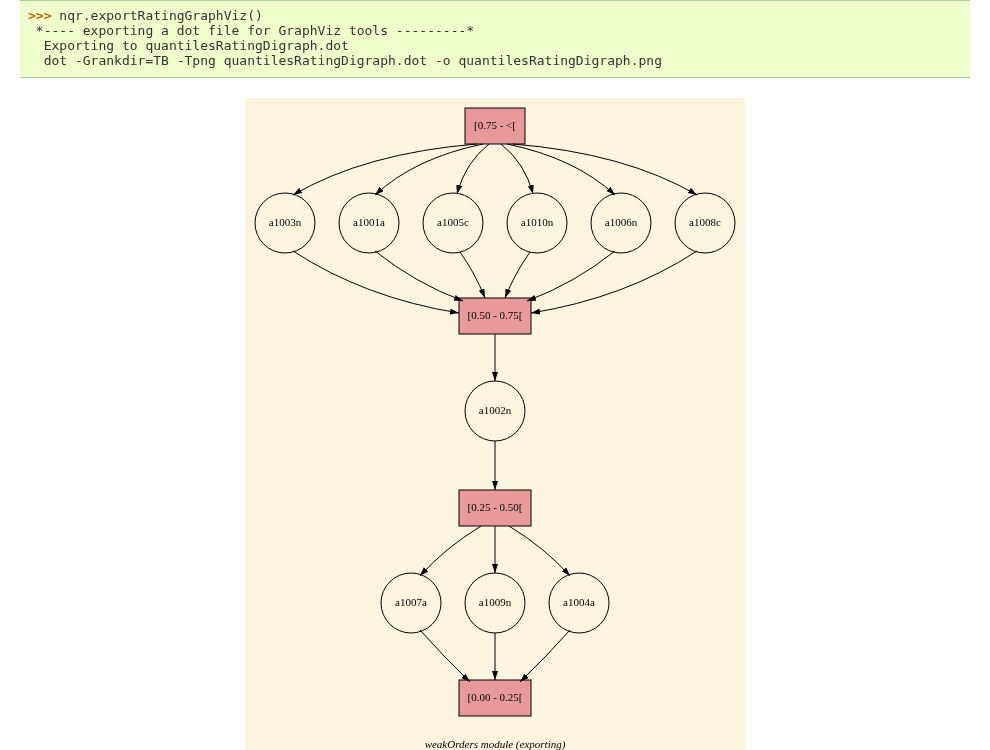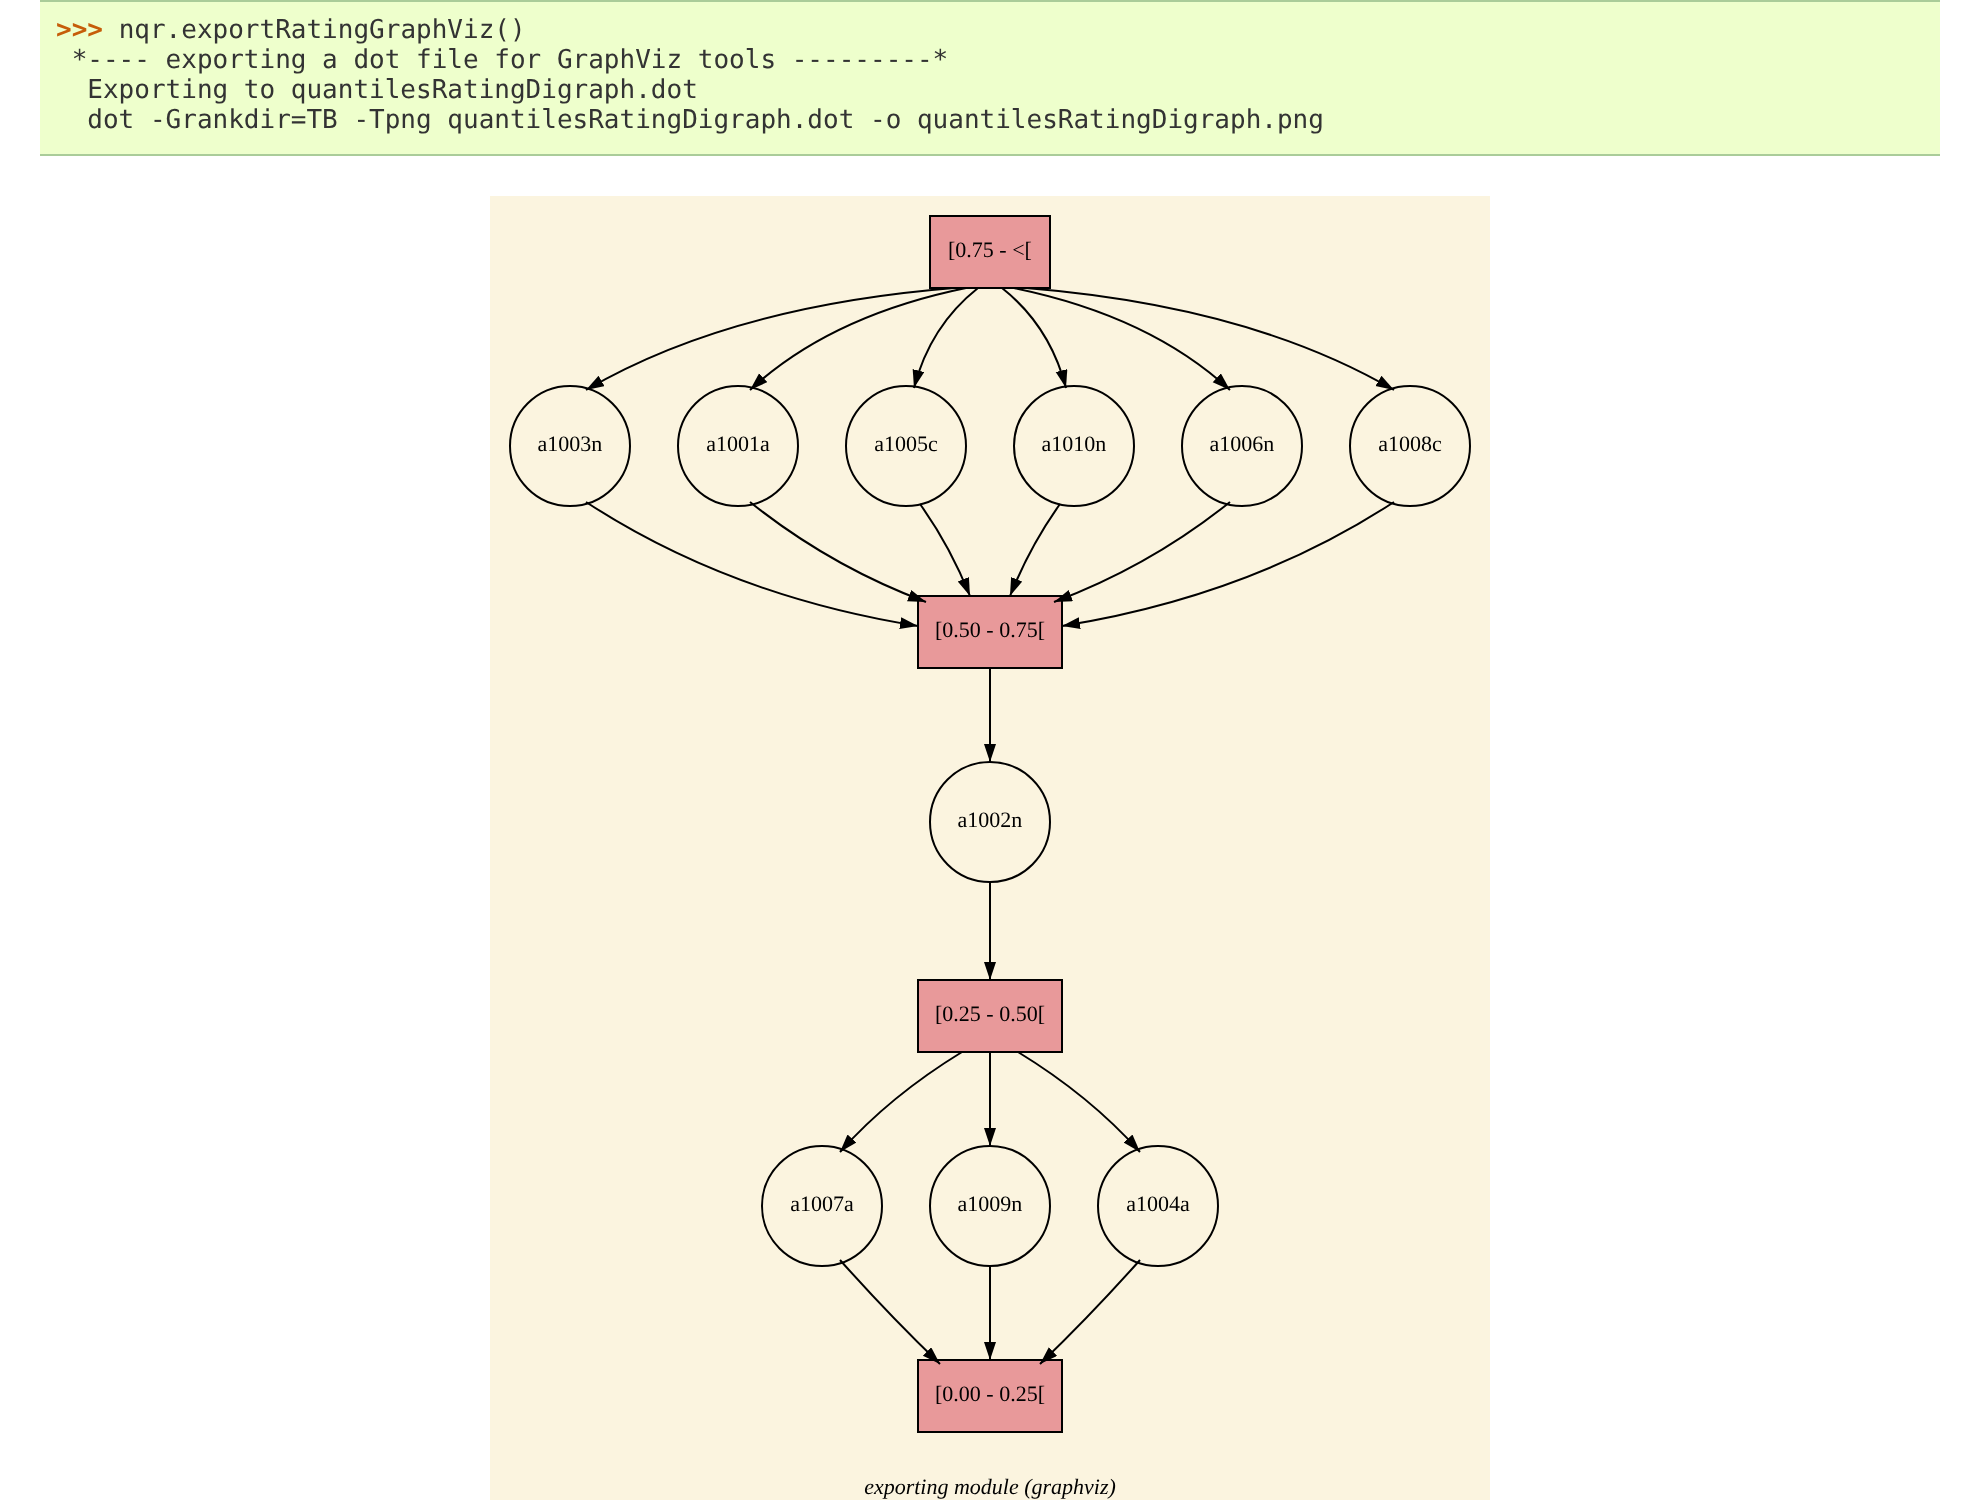--- a/index.html
+++ b/index.html
@@ -136,16 +136,16 @@
   <path class="edge" d="M264,428 Q300,450 325,478" marker-end="url(#arrow)"></path>
 
   <rect class="quantile-box" x="214" y="582" width="72" height="36"></rect>
   <text class="node-label" x="250" y="600">[0.00 - 0.25[</text>
 
   <path class="edge" d="M175,532 Q200,560 225,584" marker-end="url(#arrow)"></path>
   <path class="edge" d="M250,535 L250,582" marker-end="url(#arrow)"></path>
   <path class="edge" d="M325,532 Q300,560 275,584" marker-end="url(#arrow)"></path>
 </svg>
 <div class="caption">
-  <span>exporting module (graphviz)</span><br>
+  <span>weakOrders module (exporting)</span><br>
   <span>R. Bisdorff, 2014</span>
 </div>
 </div>
 
 </body></html>

